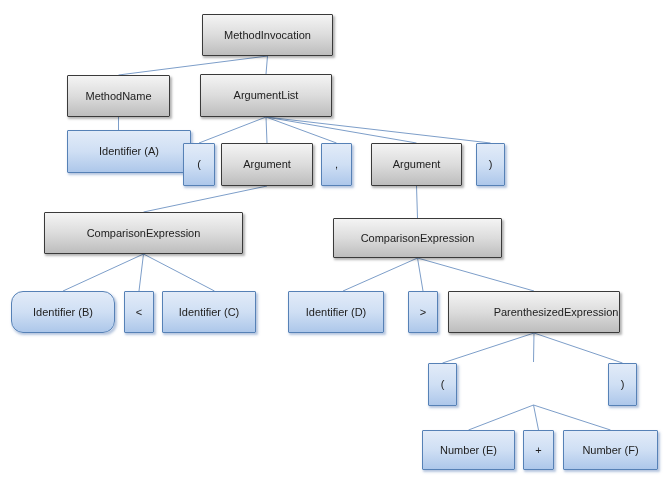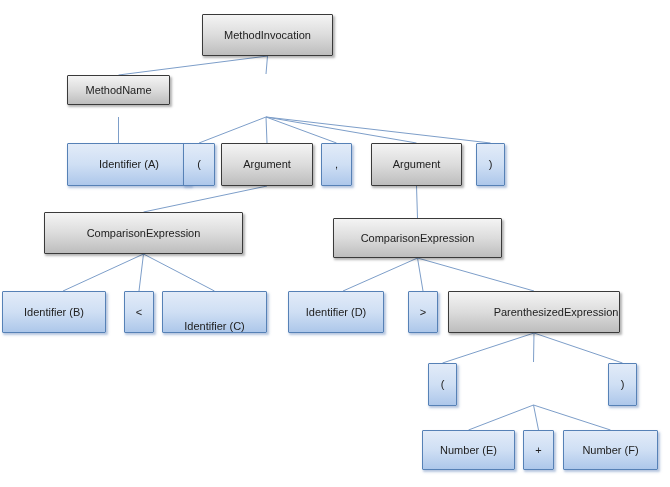--- a/index.html
+++ b/index.html
@@ -78,24 +78,27 @@
       <line x1="534" y1="333" x2="533.5" y2="362" stroke="#7d9ec9" stroke-width="1"></line>
       <line x1="534" y1="333" x2="622.5" y2="363" stroke="#7d9ec9" stroke-width="1"></line>
       <line x1="533.5" y1="405" x2="468.5" y2="430" stroke="#7d9ec9" stroke-width="1"></line>
       <line x1="533.5" y1="405" x2="538.5" y2="430" stroke="#7d9ec9" stroke-width="1"></line>
       <line x1="533.5" y1="405" x2="610.5" y2="430" stroke="#7d9ec9" stroke-width="1"></line>
     </svg>
 
 <div class="node gray" style="left: 202px; top: 14px; width: 131px; height: 42px;">
       <span>MethodInvocation</span>
     </div>
-    <div class="node gray" style="left: 67px; top: 75px; width: 103px; height: 30px;">
+    <div class="node gray" style="left: 67px; top: 75px; width: 103px; height: 42px;">
       <span>MethodName</span>
     </div>
-    <div class="node blue" style="left: 67px; top: 143px; width: 124px; height: 43px;">
+    <div class="node gray" style="left: 200px; top: 74px; width: 132px; height: 43px;">
+      <span>ArgumentList</span>
+    </div>
+    <div class="node blue" style="left: 67px; top: 130px; width: 124px; height: 43px;">
       <span>Identifier (A)</span>
     </div>
     <div class="node blue" style="left: 183px; top: 143px; width: 32px; height: 43px;">
       <span>(</span>
     </div>
     <div class="node gray" style="left: 221px; top: 143px; width: 92px; height: 43px;">
       <span>Argument</span>
     </div>
     <div class="node blue" style="left: 321px; top: 143px; width: 31px; height: 43px;">
       <span>,</span>
@@ -105,27 +108,27 @@
     </div>
     <div class="node blue" style="left: 476px; top: 143px; width: 29px; height: 43px;">
       <span>)</span>
     </div>
     <div class="node gray" style="left: 44px; top: 212px; width: 199px; height: 42px;">
       <span>ComparisonExpression</span>
     </div>
     <div class="node gray" style="left: 333px; top: 218px; width: 169px; height: 40px;">
       <span>ComparisonExpression</span>
     </div>
-    <div class="node blue" style="left: 2px; top: 291px; width: 104px; height: 42px;">
+    <div class="node blue" style="left: 11px; top: 291px; width: 104px; height: 42px; border-radius: 12px;">
       <span>Identifier (B)</span>
     </div>
     <div class="node blue" style="left: 124px; top: 291px; width: 30px; height: 42px;">
       <span>&lt;</span>
     </div>
-    <div class="node blue" style="left: 162px; top: 291px; width: 105px; height: 42px; align-items: flex-end;">
+    <div class="node blue" style="left: 162px; top: 291px; width: 94px; height: 42px;">
       <span>Identifier (C)</span>
     </div>
     <div class="node blue" style="left: 288px; top: 291px; width: 96px; height: 42px;">
       <span>Identifier (D)</span>
     </div>
     <div class="node blue" style="left: 408px; top: 291px; width: 30px; height: 42px;">
       <span>&gt;</span>
     </div>
     <div class="node gray" style="left: 448px; top: 291px; width: 172px; height: 42px; padding-left: 44px;">
       <span>ParenthesizedExpression</span>

